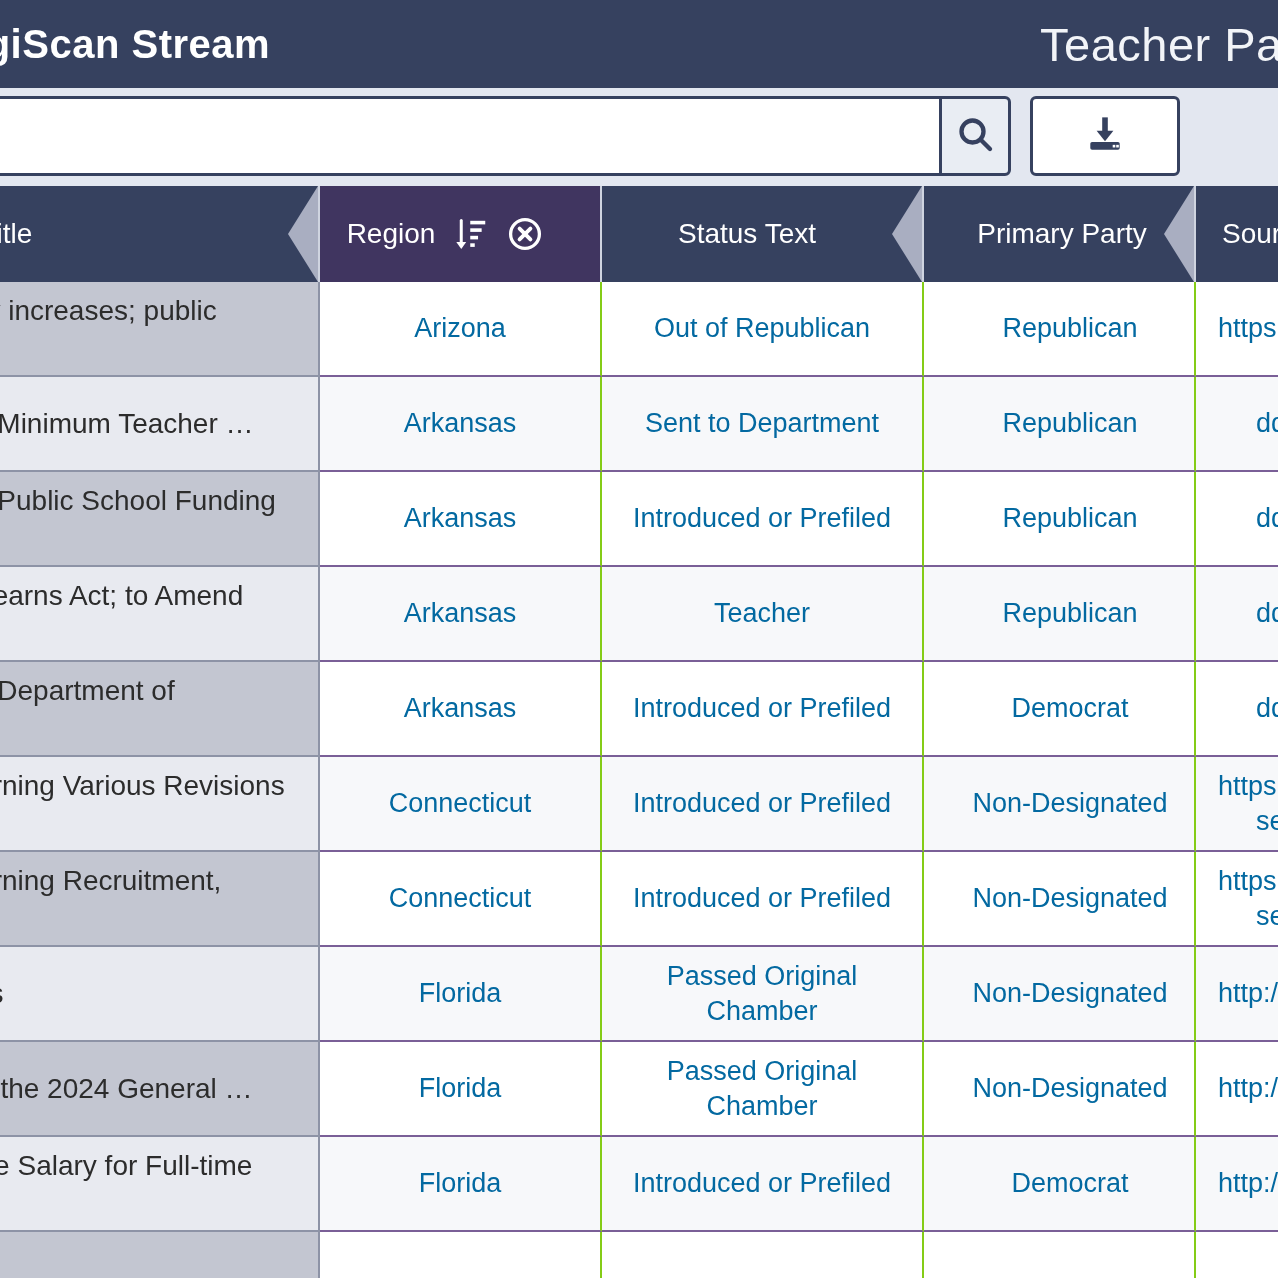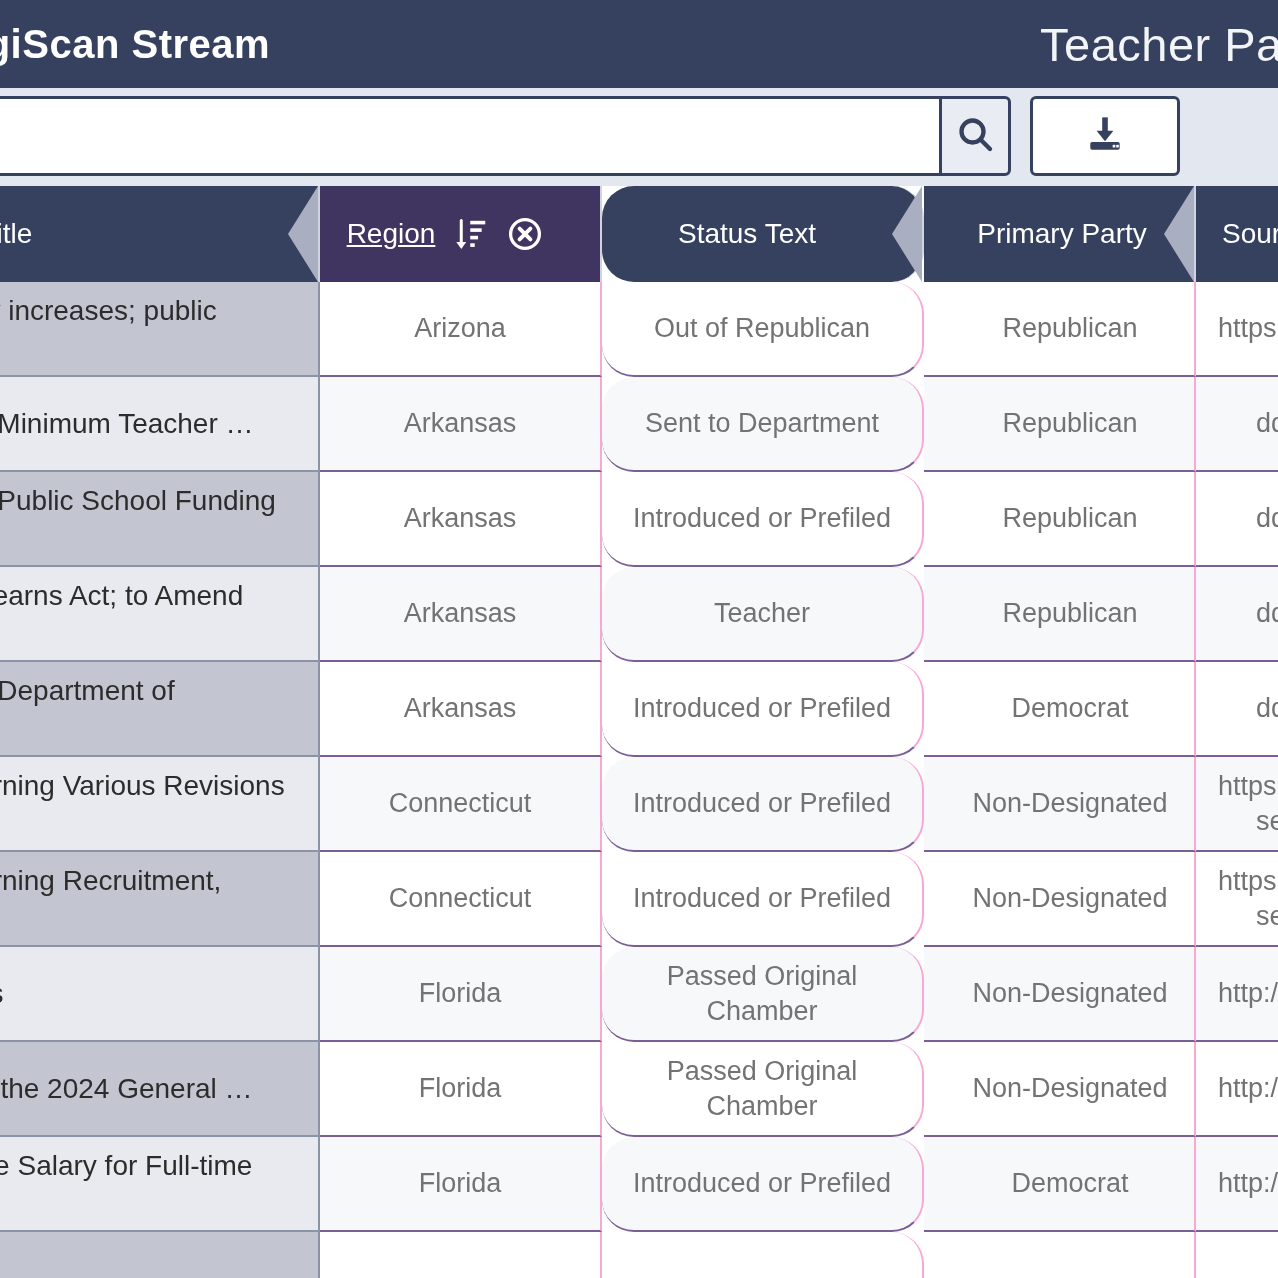--- a/index.html
+++ b/index.html
@@ -120,21 +120,21 @@
     height: 96px;
     padding: 0;
     background: #36415f;
     color: #ffffff;
     font-size: 28px;
     font-weight: normal;
     position: relative;
     border-right: 2px solid #cfd4e0;
     vertical-align: middle;
   }
-  thead th.sorted { background: #403560; text-decoration: underline; }
+  thead th.sorted { background: #403560; }
   .th-inner {
     display: flex;
     align-items: center;
     justify-content: center;
     gap: 18px;
     height: 96px;
     padding: 0 44px 0 14px;
     white-space: nowrap;
   }
   .th-label { line-height: 1; }
@@ -147,24 +147,24 @@
     border-right: 30px solid #a9aec1;
     cursor: col-resize;
   }
   .hdr-icon { display: inline-flex; align-items: center; cursor: pointer; }
 
   
   tbody td {
     height: 95px;
     padding: 6px 14px;
     font-size: 27px;
-    color: #737373;
+    color: #0369a1;
     text-align: center;
     vertical-align: middle;
-    border-right: 2px solid #f9a8d4;
+    border-right: 2px solid #84cc16;
     border-bottom: 2px solid #7a5f97;
     background: #ffffff;
     line-height: 1.28;
     overflow: hidden;
   }
   tbody tr:nth-child(even) td { background: #f7f8fa; }
 
   
   td.col-title {
     text-align: left;
@@ -179,21 +179,21 @@
 
   td.col-source {
     text-align: left;
     padding-left: 22px;
     font-size: 27px;
   }
   .src-line2 { display: block; padding-left: 38px; }
 
   .w-title  { width: 640px; }
   .w-region { width: 282px; }
-  .w-status { width: 322px; border-radius: 32px; }
+  .w-status { width: 322px; }
   .w-party  { width: 272px; padding-left: 36px; }
   .w-source { width: 404px; }
 </style>
 </head>
 <body>
 
 <div class="app-bar">
   <div class="brand">LegiScan Stream</div>
   <div class="app-title">Teacher Pay Legislation Tracker</div>
 </div>

